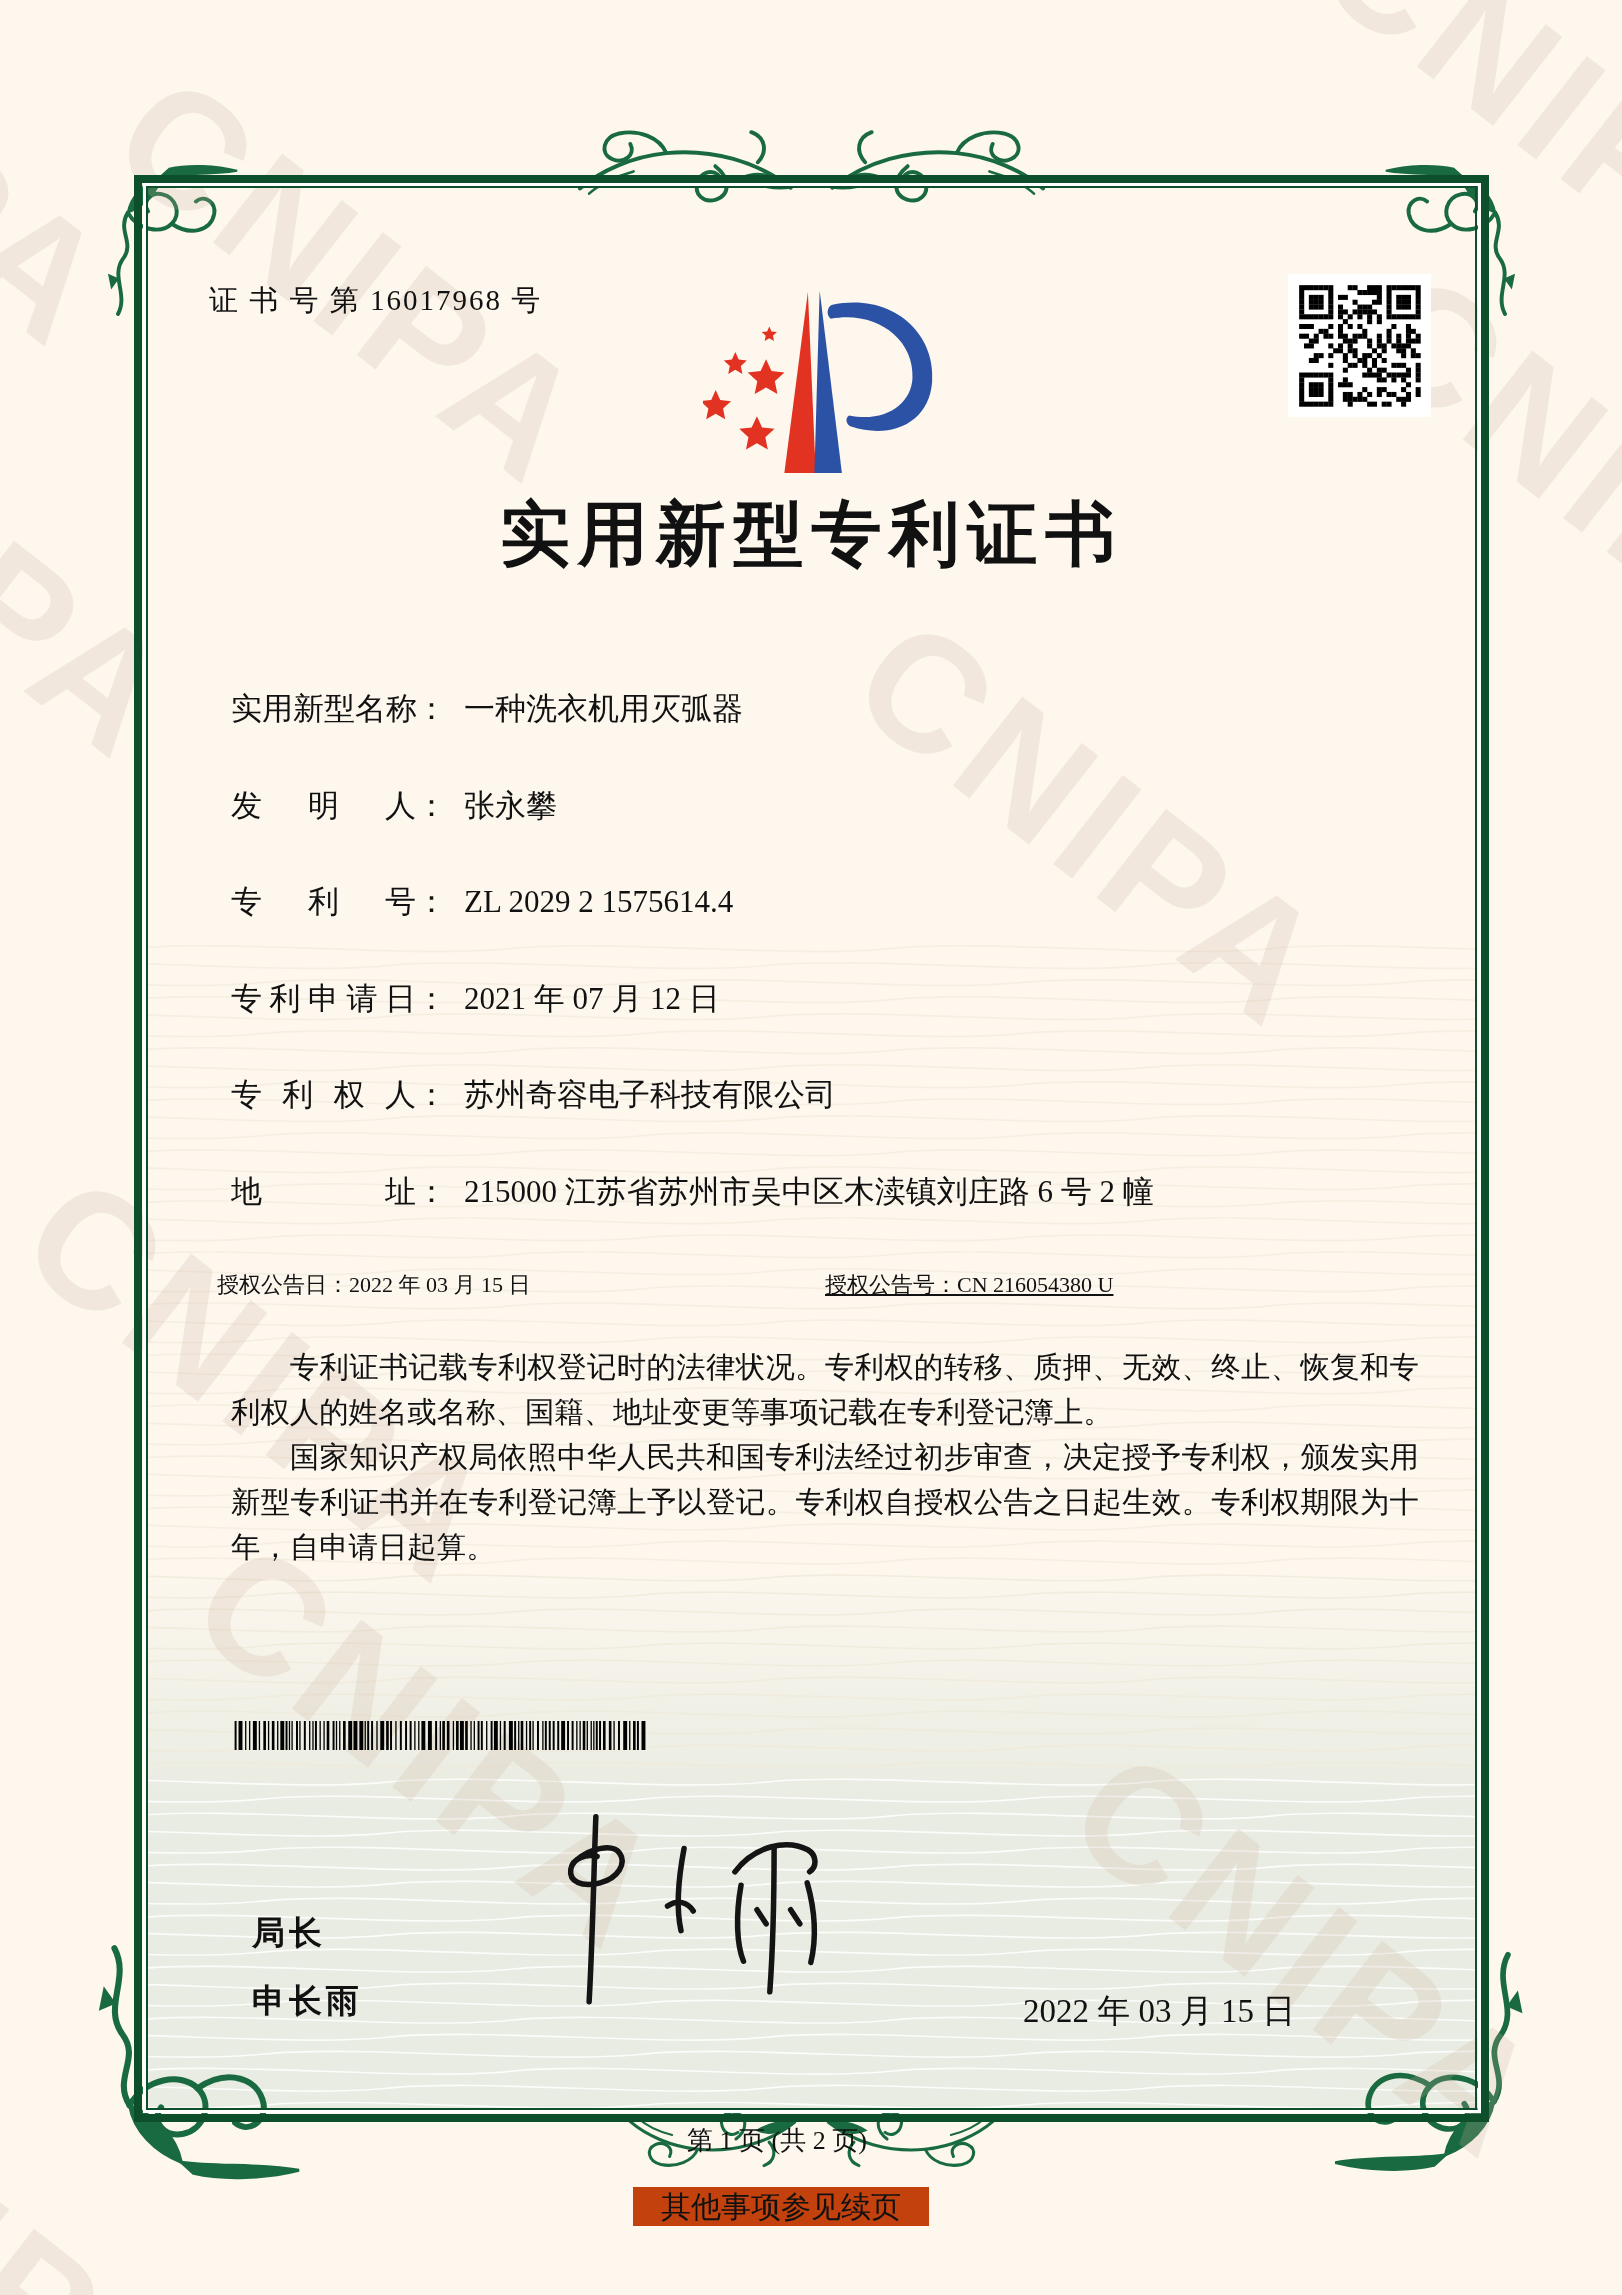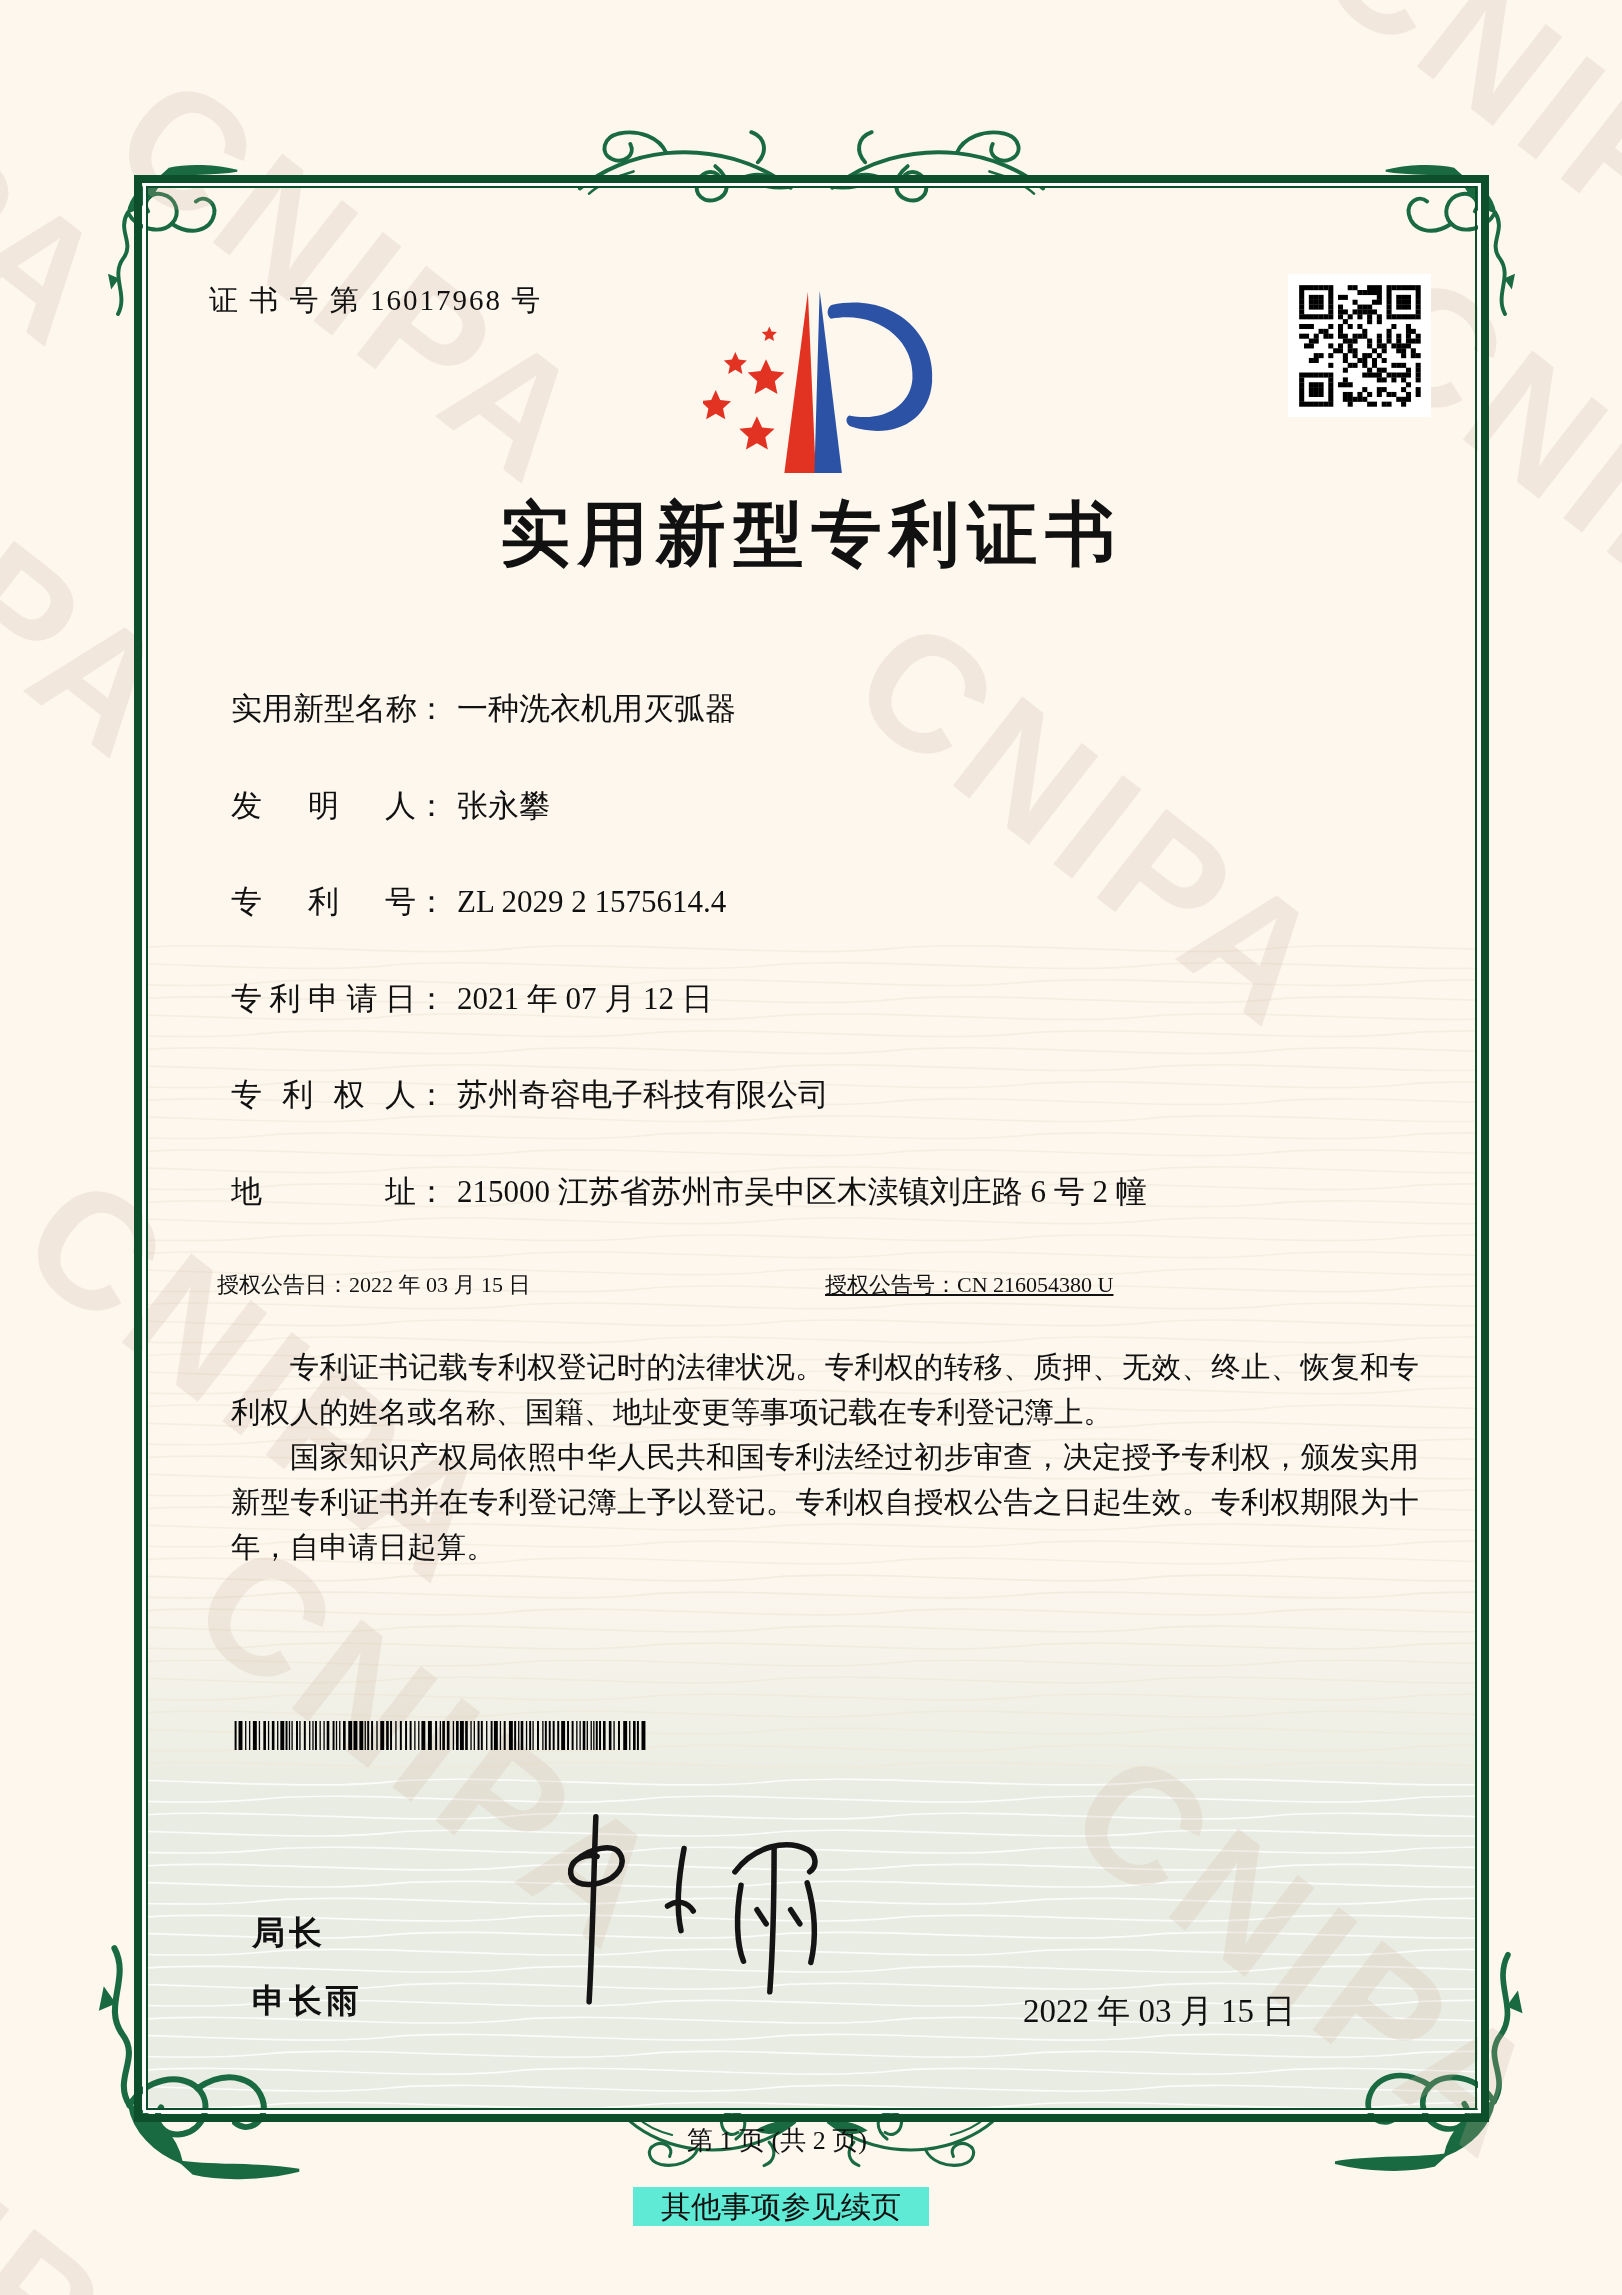--- a/index.html
+++ b/index.html
@@ -12,32 +12,32 @@
       transform-origin:0 0;transform:rotate(38deg);white-space:nowrap;pointer-events:none;}
   
   .frame-a{left:134px;top:175px;width:1355px;height:1947px;border:8.5px solid #0d4e2b;box-sizing:border-box;}
   .frame-b{left:143px;top:183px;width:1338px;height:1930px;border:3.3px solid #ffffff;box-sizing:border-box;}
   .frame-c{left:146px;top:186px;width:1331px;height:1924px;border:2px solid #0d4e2b;box-sizing:border-box;}
   .cert-number{left:209px;top:281px;font-size:29px;letter-spacing:2px;}
   .title{left:0;right:0;top:488px;text-align:center;font-size:70px;font-weight:bold;letter-spacing:7.9px;}
   .qrbox{left:1288px;top:274px;width:143px;height:143px;background:#ffffff;}
   .field-row{left:231px;font-size:31px;white-space:nowrap;}
   .flabel{display:inline-block;width:185px;text-align:justify;text-align-last:justify;text-justify:inter-character;vertical-align:top;}
-  .fvalue{margin-left:10px;text-align:center;}
+  .fvalue{margin-left:17px;text-align:center;}
   .grant-row{left:217px;top:1270px;font-size:22px;width:1243px;height:39px;}
   .grant-pair{position:absolute;top:0;white-space:nowrap;}
   .pair2{left:608px;text-decoration:underline;}
   .paras{left:231px;top:1345px;width:1188px;font-size:29.4px;line-height:45px;text-align:justify;}
   .paras p{margin:0;text-indent:2em;}
   .barcode{left:234px;top:1721px;width:414px;height:29.4px;}
   .officer{left:252px;font-size:33px;font-family:"Liberation Sans","DejaVu Sans",sans-serif;font-weight:600;letter-spacing:3.9px;margin-top:47px;}
   .sig{left:491px;top:1813px;}
   .grant-date{left:1023px;top:1989px;font-size:33px;white-space:nowrap;}
   .page-footer{left:620px;top:2091px;width:314px;text-align:center;font-size:26px;margin-top:32px;}
-  .note-band{left:633px;top:2187px;width:296px;height:39px;background:#5eead4;text-align:center;}
+  .note-band{left:633px;top:2187px;width:296px;height:39px;background:#c2410c;text-align:center;}
   .note-band span{font-size:30px;line-height:39px;}
   svg{display:block;}
 </style>
 </head>
 <body>
 
 <svg id="deco" class="abs" width="1623" height="2295" viewBox="0 0 2480 3508" style="left:0;top:0;pointer-events:none;">
   <defs>
     <clipPath id="innerclip">
         <rect x="226" y="288" width="2028" height="2934"></rect>

